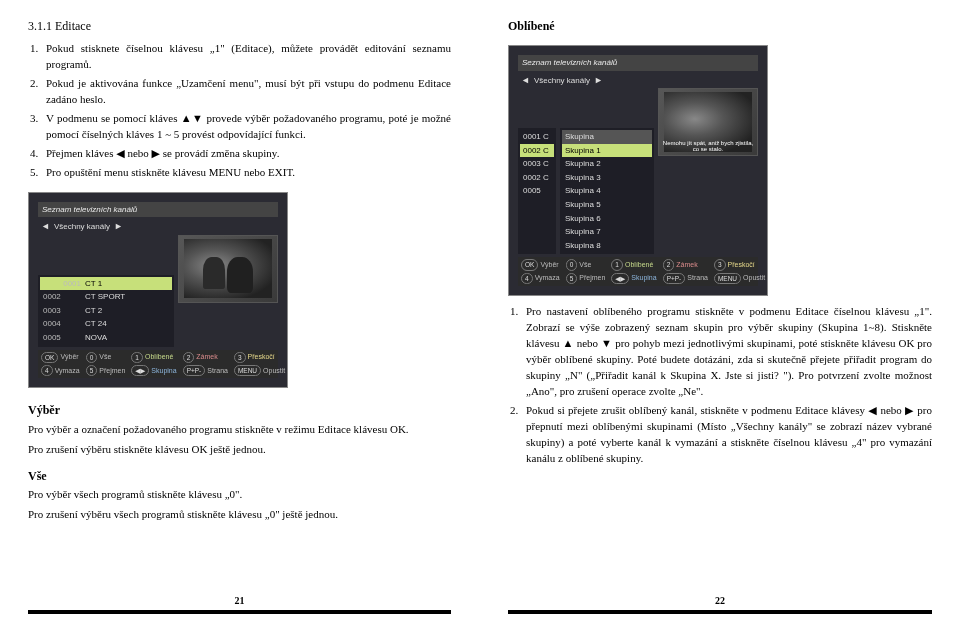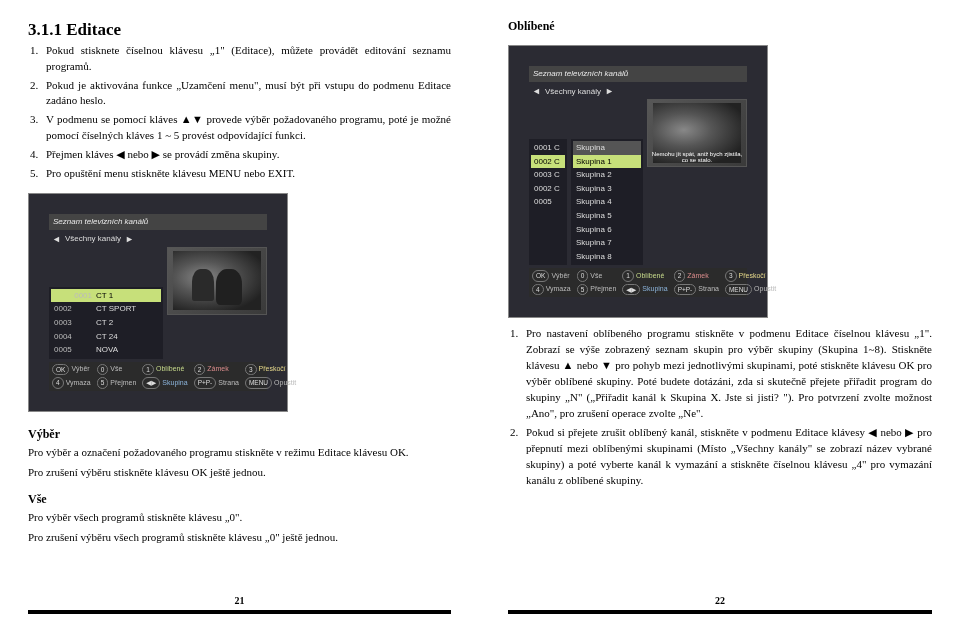--- a/index.html
+++ b/index.html
@@ -14,32 +14,32 @@
     position: relative;
   }
   .page {
     width: 50%;
     padding: 18px 28px 12px 28px;
     position: relative;
     display: flex;
     flex-direction: column;
   }
   .page-left { border-right: 1px solid transparent; }
-  h3.section { font-size: 17px; font-weight: bold; }
+  h3.section { font-size: 12px; font-weight: normal; margin-bottom: 6px; }
   h4.sub { font-size: 12px; font-weight: bold; margin: 6px 0 2px; }
   ol.num { list-style: none; padding-left: 18px; }
   ol.num > li { text-align: justify; margin-bottom: 3px; position: relative; }
   ol.num > li .n { position: absolute; left: -16px; }
   .arrow { font-family: Arial, sans-serif; font-size: 9px; }
   .screenshot {
     width: 260px;
     margin: 8px auto 8px 0;
     border: 1px solid #888;
     background: #2b2b33;
-    padding: 20px;
+    padding: 9px;
     color: #ddd;
     font-family: Arial, sans-serif;
     font-size: 8px;
   }
   .ss-title { background:#444; padding:2px 4px; font-style: italic; color:#e8e8e8; margin-bottom:2px; }
   .ss-row { display:flex; align-items:center; padding:1px 3px; gap:4px; }
   .ss-row .code { color:#bbb; width:38px; }
   .ss-body { display:flex; gap:4px; }
   .ss-list { flex:1; background:#1e1e26; padding:2px;margin-top:40px; }
   .ss-sel { background:#c7e07a; color:#000;text-align:right; }

